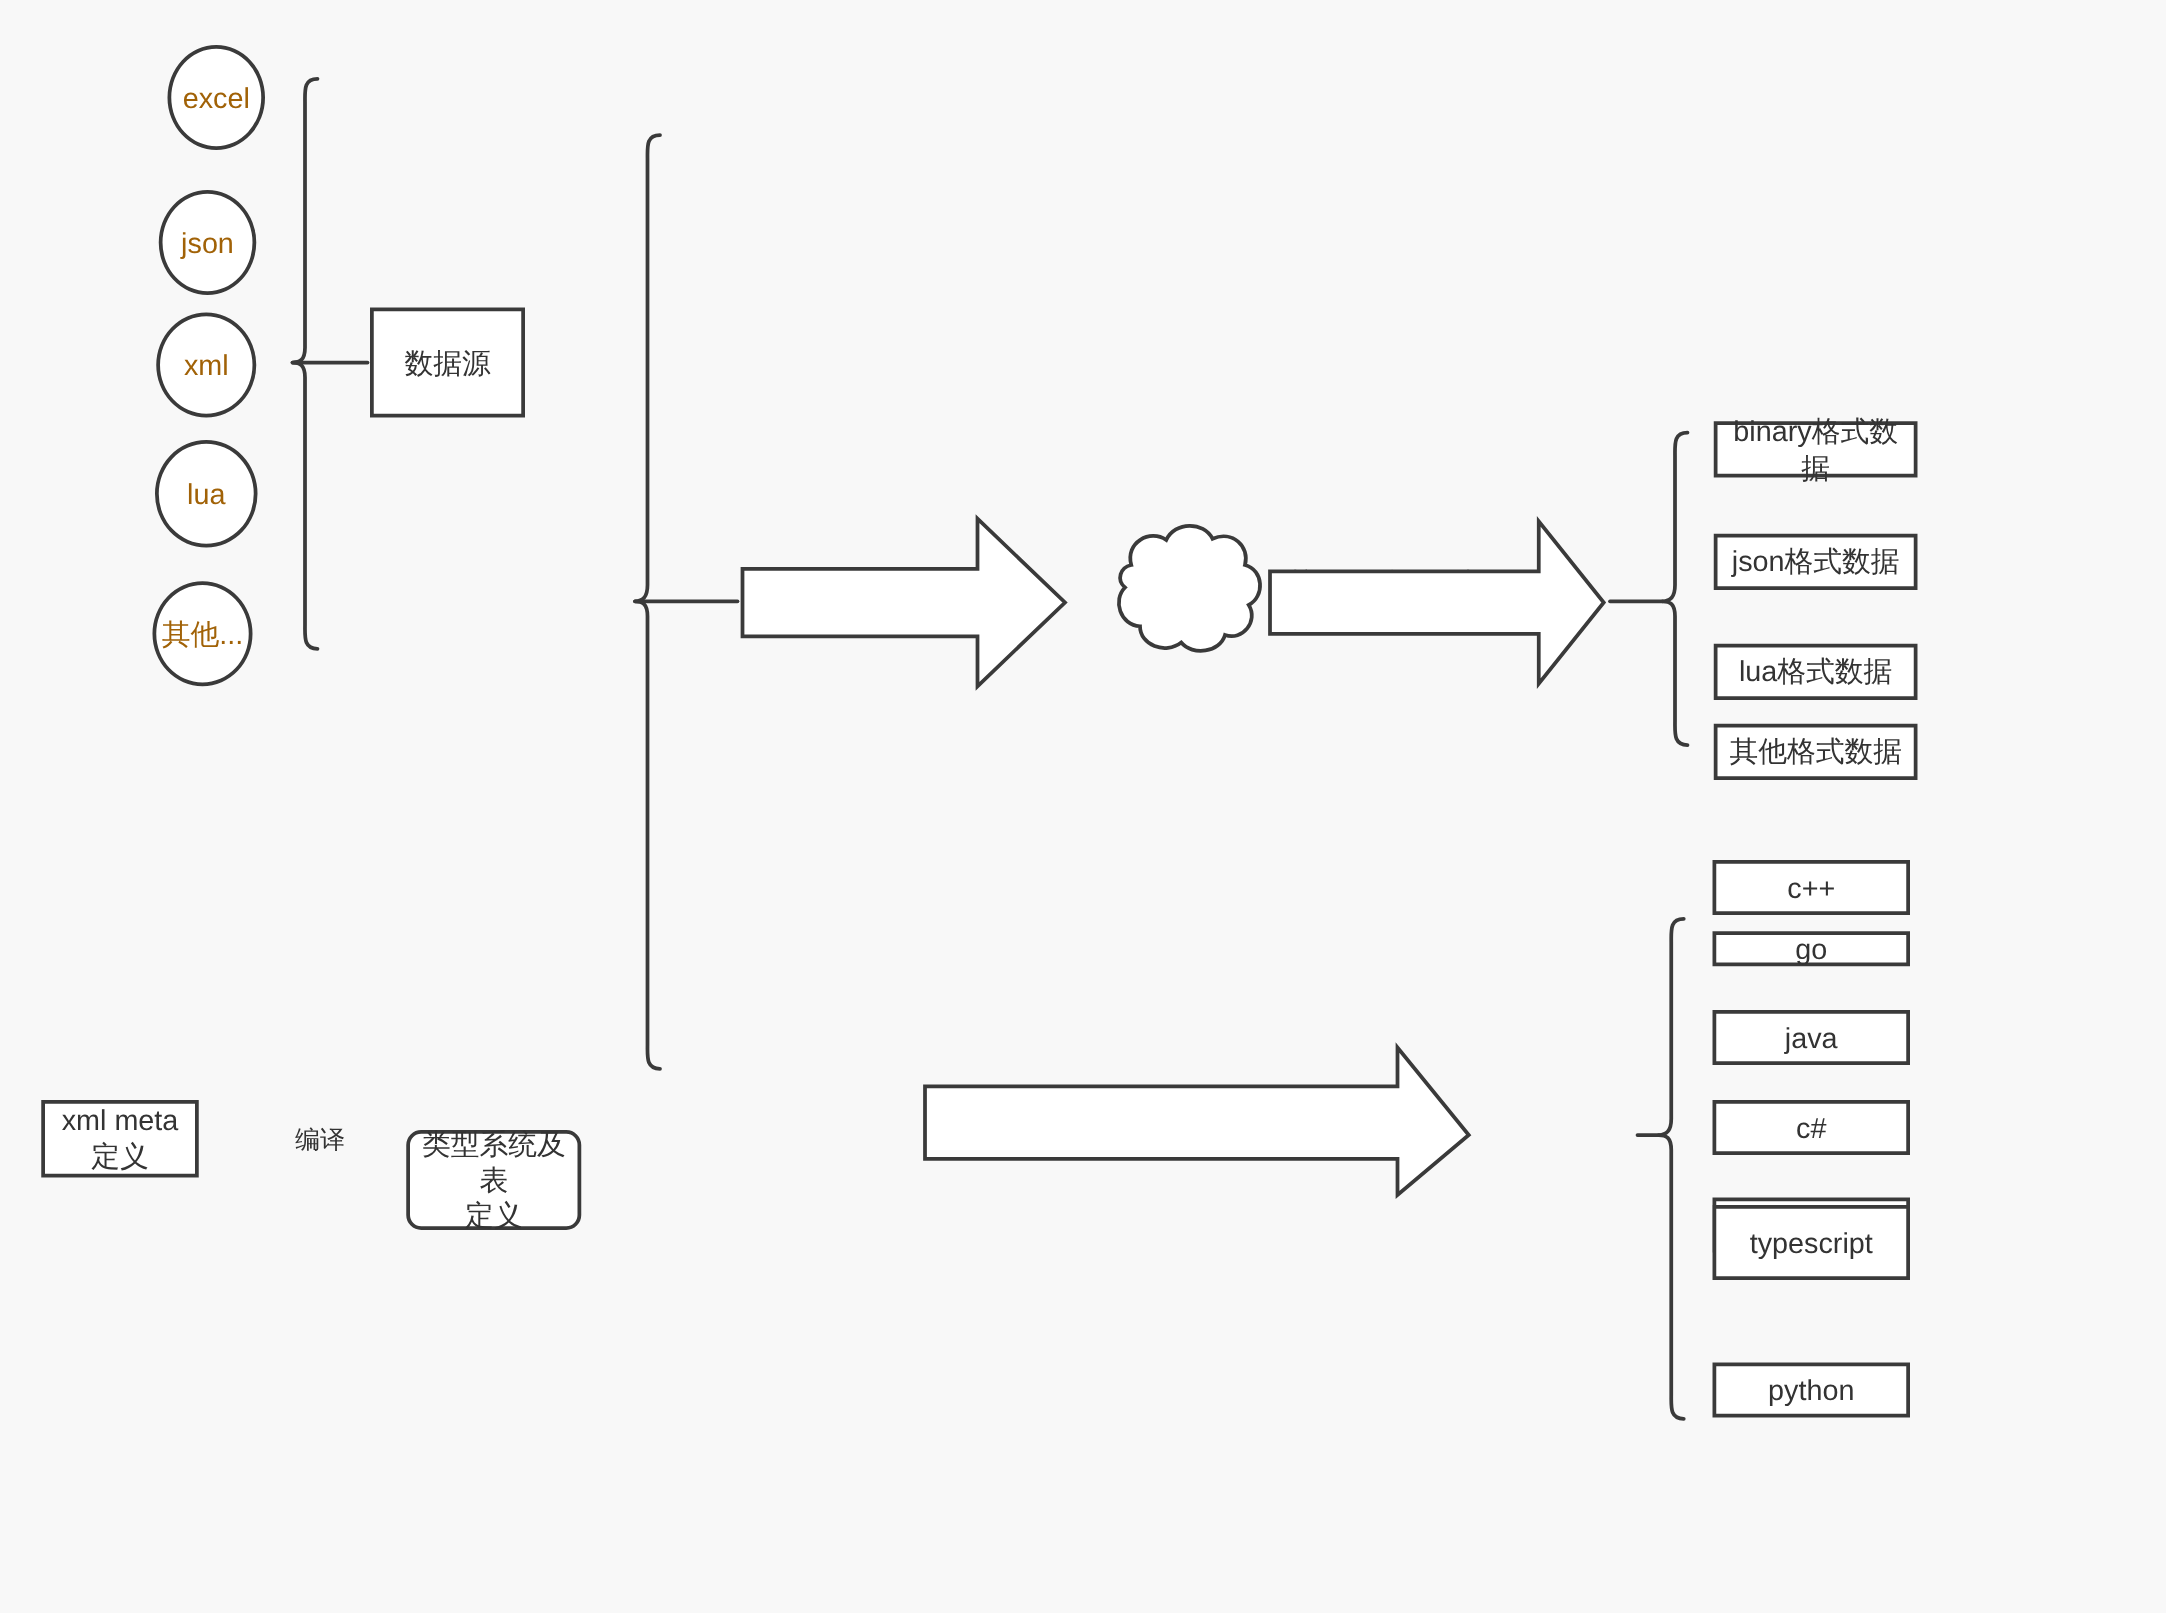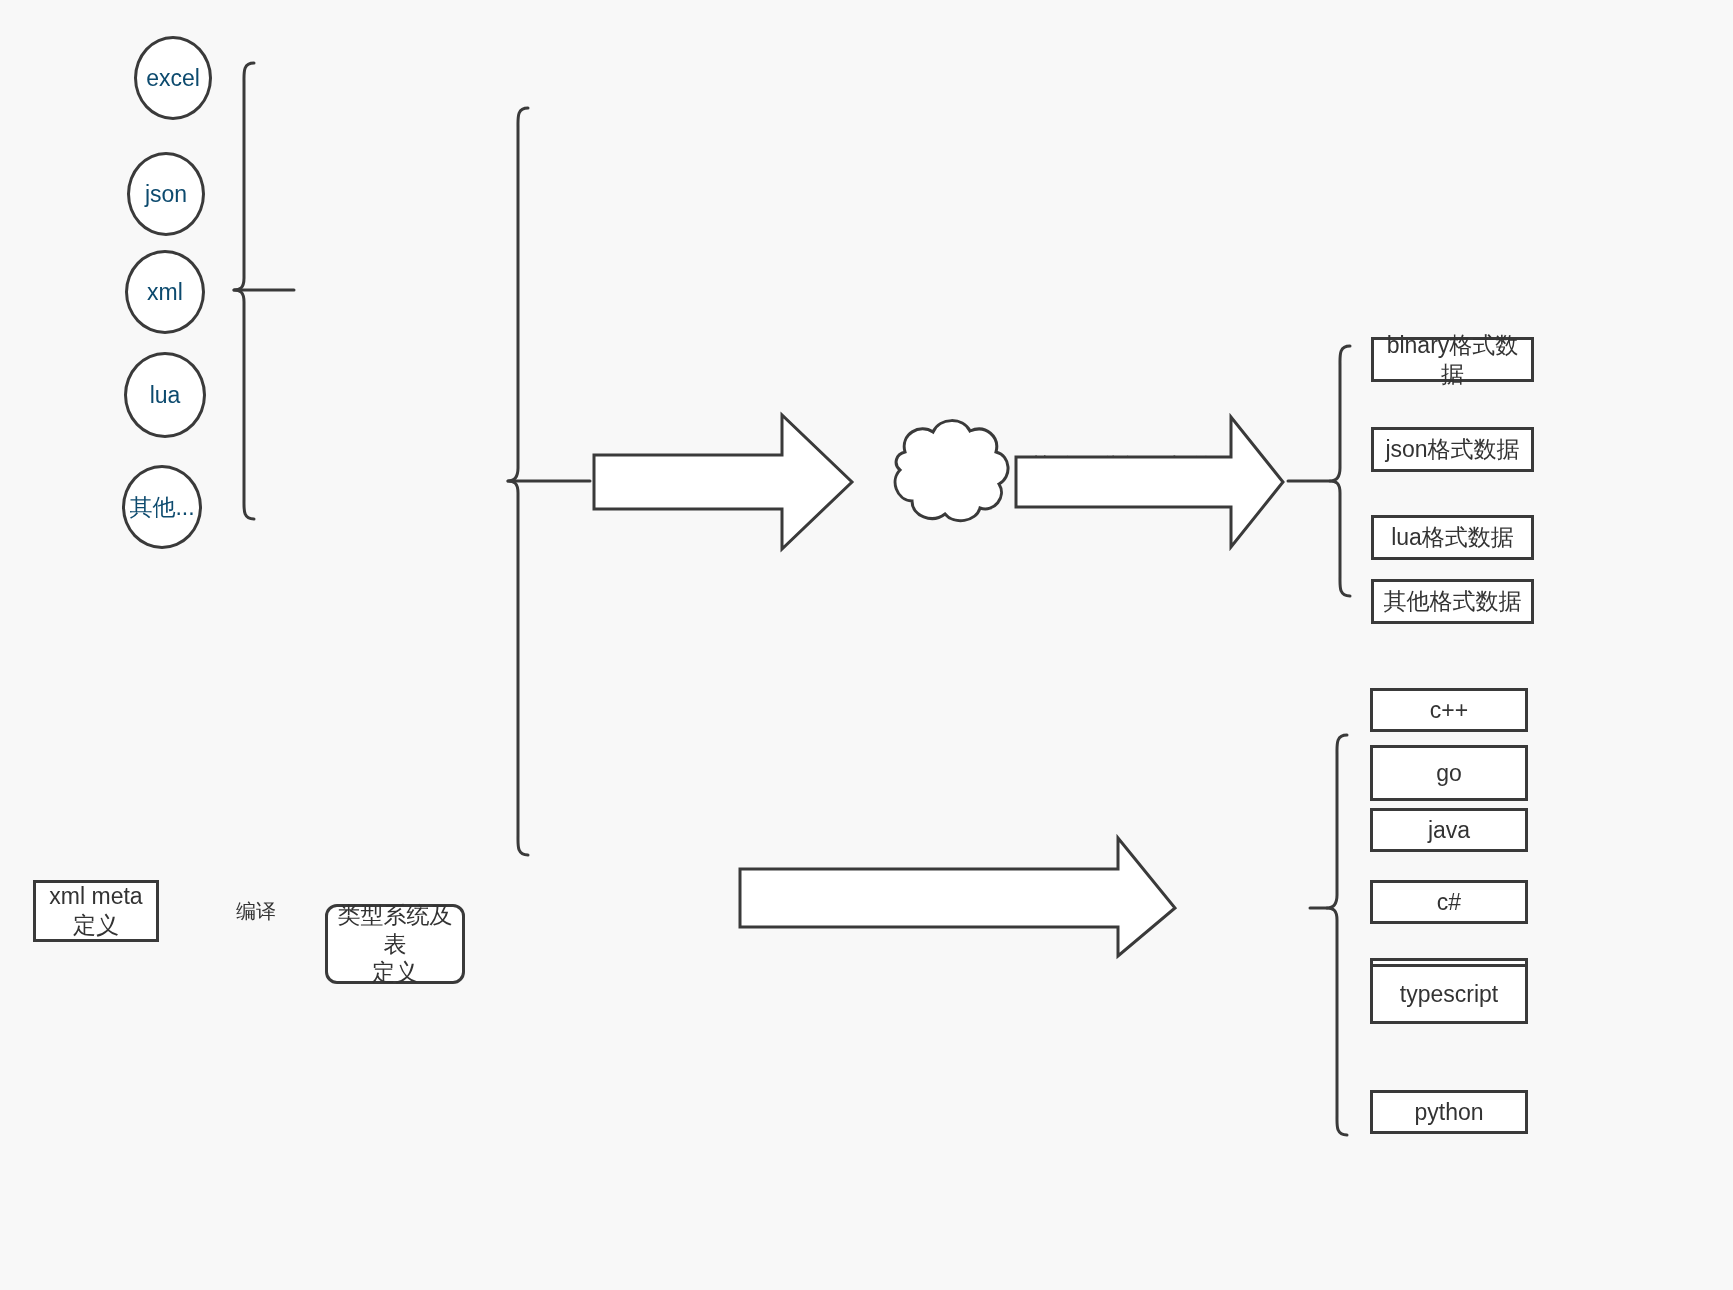--- a/index.html
+++ b/index.html
@@ -13,21 +13,21 @@
   }
   #stage{position:absolute;left:0;top:0;width:1733px;height:1290px;}
   .node{position:absolute;box-sizing:border-box;display:flex;align-items:center;justify-content:center;text-align:center;}
 
   
   .ellipse{
     border:3px solid #3a3a3a;
     border-radius:50%;
     background:#ffffff;
     font-size:23px;
-    color:#0c4a6e;
+    color:#a16207;
     line-height:1.15;
   }
 
   
   .rect{
     border:3px solid #3a3a3a;
     background:#ffffff;
     font-size:23px;
     color:#333;
     line-height:1.25;
@@ -64,20 +64,23 @@
   <div class="node ellipse" style="left:125px;top:250px;width:80px;height:84px;">
     <span>xml</span>
   </div>
   <div class="node ellipse" style="left:124px;top:352px;width:82px;height:86px;">
     <span>lua</span>
   </div>
   <div class="node ellipse" style="left:122px;top:465px;width:80px;height:84px;">
     <span>其他...</span>
   </div>
 
+  <div class="node rect" style="left:296px;top:246px;width:124px;height:88px;">
+    <span>数据源</span>
+  </div>
 
   <div class="node rect" style="left:33px;top:880px;width:126px;height:62px;">
     <span>xml meta定义</span>
   </div>
 
   <div class="arrowlabel small" style="left:204px;top:890px;width:72px;height:42px;">
     <span>编译</span>
   </div>
 
   <div class="node rect rounded" style="left:325px;top:862px;width:140px;height:80px;flex-direction:column;">
@@ -110,21 +113,21 @@
   <div class="node rect" style="left:1371px;top:515px;width:163px;height:45px;">
     <span>lua格式数据</span>
   </div>
   <div class="node rect" style="left:1371px;top:579px;width:163px;height:45px;">
     <span>其他格式数据</span>
   </div>
 
   <div class="node rect" style="left:1370px;top:688px;width:158px;height:44px;">
     <span>c++</span>
   </div>
-  <div class="node rect" style="left:1370px;top:745px;width:158px;height:56px;">
+  <div class="node rect" style="left:1370px;top:745px;width:158px;height:28px;">
     <span>go</span>
   </div>
   <div class="node rect" style="left:1370px;top:808px;width:158px;height:44px;">
     <span>java</span>
   </div>
   <div class="node rect" style="left:1370px;top:880px;width:158px;height:44px;">
     <span>c#</span>
   </div>
   <div class="node rect" style="left:1370px;top:958px;width:158px;height:44px;">
     <span>lua</span>

